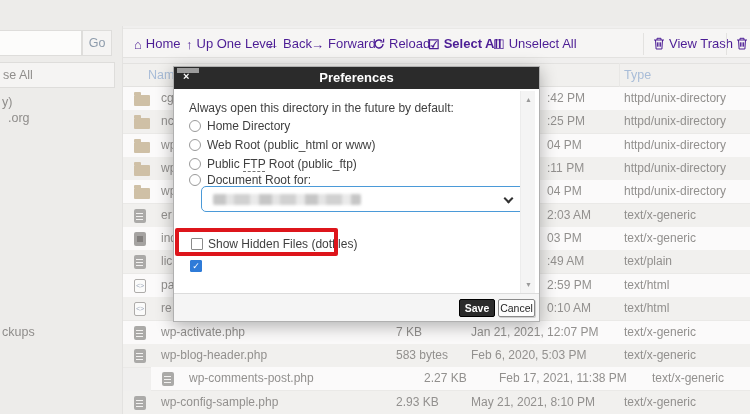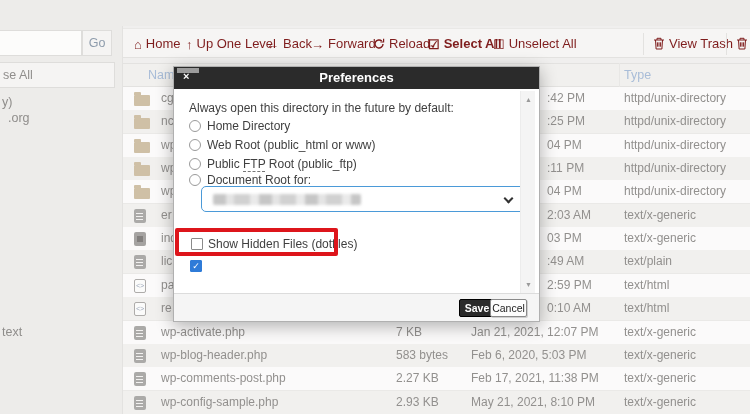--- a/index.html
+++ b/index.html
@@ -20,21 +20,21 @@
   .sb-collapse { position:absolute; left:-12px; top:62px; width:127px; height:26px;
     background:#f5f4f3; border:1px solid #dedddb; color:#908e8c; font-size:12.5px;
     line-height:24px; padding-left:14px; }
   .sb-tree { position:absolute; color:#8f8d8b; font-size:12.5px; white-space:nowrap; }
 
   
   #main { position:absolute; left:122px; top:26px; right:0; bottom:0;
     background:#f0efee; border-left:1px solid #e3e2e0; }
   #toolbar { position:absolute; top:2px; left:0; right:0; height:30px;
     background:#f6f5f4; border-top:1px solid #e9e8e6; border-bottom:1px solid #e3e2e0; }
-  .tb { position:absolute; top:0; height:30px; line-height:30px; color:#7f1d1d;
+  .tb { position:absolute; top:0; height:30px; line-height:30px; color:#4c1d95;
     font-size:13px; white-space:nowrap; cursor:default; }
   .tb .ic { display:inline-block; vertical-align:middle; margin-right:4px; line-height:1; }
   .tb svg { display:inline-block; vertical-align:-2px; margin-right:4px; }
   .tb-sep { position:absolute; top:4px; height:22px; width:1px; background:#e3e2e0; }
 
   #thead { position:absolute; top:37px; left:0; right:0; height:24px;
     background:#f1f0ee; border-top:1px solid #e3e2e0; border-bottom:1px solid #e3e2e0;
     color:#a9bdd8; font-size:12.5px; line-height:22px; }
   #thead span { position:absolute; }
   .th-name { left:25px; } .th-type { left:501px; }
@@ -96,37 +96,37 @@
   #m-scroll { position:absolute; right:4px; top:24px; width:15px; height:202px;
     background:#f4f4f4; border-left:1px solid #ececec; }
   #m-scroll .up, #m-scroll .dn { position:absolute; left:0; width:15px; text-align:center;
     color:#9a9a9a; font-size:7px; }
   #m-scroll .up { top:5px; } #m-scroll .dn { bottom:5px; }
   #m-footer { position:absolute; left:0; right:0; bottom:0; height:28px;
     background:#f5f5f5; border-top:1px solid #dcdcdc; }
   #btn-save { position:absolute; right:44px; top:5px; width:36px; height:18px;
     background:#2b2b2b; color:#fff; border:1px solid #000; border-radius:2px;
     font-size:10.5px; font-weight:bold; text-align:center; line-height:16px; cursor:pointer; }
-  #btn-cancel { position:absolute; right:12px; top:5px; width:37px; height:18px;
+  #btn-cancel { position:absolute; right:4px; top:5px; width:37px; height:18px;
     background:#fdfdfd; color:#1f1f1f; border:1px solid #8a8a8a; border-radius:2px;
     font-size:10.5px; text-align:center; line-height:16px; cursor:pointer;
     box-shadow:1px 1px 0 #cfcfcf; }
   
   #red-box { position:absolute; left:175px; top:228px; width:163px; height:28px;
     border:4.5px solid #dd151b; border-radius:2px; z-index:30; }
 </style>
 </head>
 <body>
 
 <input class="sb-input" type="text" style="">
 <div class="sb-go">Go</div>
 <div class="sb-collapse">se All</div>
 <div class="sb-tree" style="left:2px; top:95px;">y)</div>
 <div class="sb-tree" style="left:8px; top:111px;">.org</div>
-<div class="sb-tree" style="left:2px; top:325px;">text</div>
+<div class="sb-tree" style="left:2px; top:325px;">ckups</div>
 
 <div id="main">
   <div id="toolbar">
     <span class="tb" style="left:11px;"><span class="ic">⌂</span><span>Home</span></span>
     <span class="tb" style="left:63px;"><span class="ic">↑</span><span>Up One Level</span></span>
     <span class="tb" style="left:143px;"><span class="ic">←</span><span>Back</span></span>
     <span class="tb" style="left:188px;"><span class="ic">→</span><span>Forward</span></span>
     <span class="tb" style="left:250px;"><svg width="12" height="12" viewBox="0 0 12 12">
           <path d="M10 6a4 4 0 1 1-1.2-2.9" stroke="currentColor" fill="none" stroke-width="1.4"></path>
           <path d="M10.6 0.8v3.2H7.4" fill="none" stroke="currentColor" stroke-width="1.2"></path>
@@ -250,21 +250,21 @@
   </div>
       <div class="row odd" style="top: 317.85px; text-align: center;">
     <span class="c-icon">
           <i class="ic-file"></i>
         </span>
     <span class="c-name">wp-blog-header.php</span>
     <span class="c-size">583 bytes</span>
     <span class="c-date">Feb 6, 2020, 5:03 PM</span>
     <span class="c-type">text/x-generic</span>
   </div>
-      <div class="row even" style="top: 341.2px;">
+      <div class="row even" style="top: 341.2px; margin-left: 28px;">
     <span class="c-icon">
           <i class="ic-file"></i>
         </span>
     <span class="c-name">wp-comments-post.php</span>
     <span class="c-size">2.27 KB</span>
     <span class="c-date">Feb 17, 2021, 11:38 PM</span>
     <span class="c-type">text/x-generic</span>
   </div>
       <div class="row odd" style="top: 364.55px;">
     <span class="c-icon">

